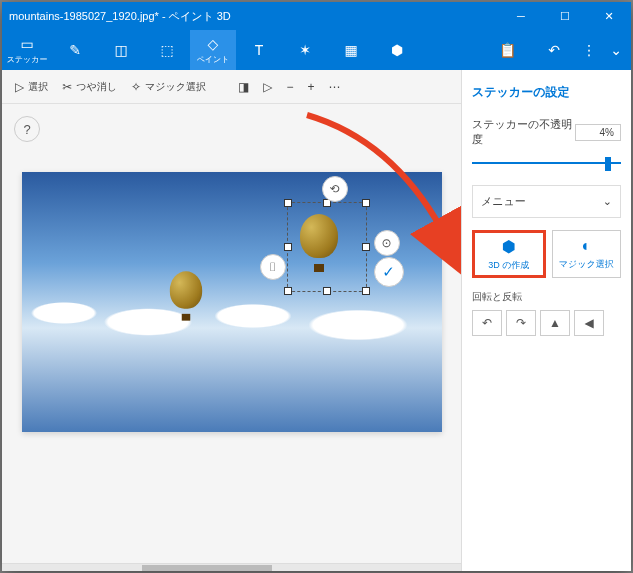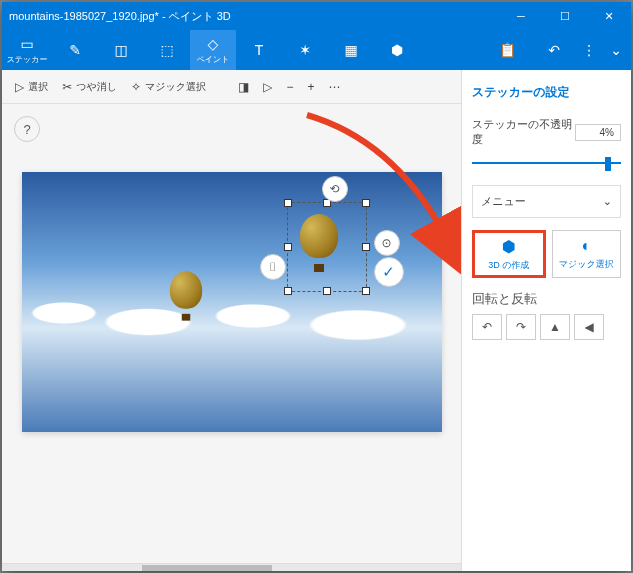--- a/index.html
+++ b/index.html
@@ -50,21 +50,21 @@
   .opacity-row { display: flex; align-items: center; justify-content: space-between; margin-bottom: 6px; }
   .opacity-val { border: 1px solid #ccc; padding: 2px 6px; width: 48px; text-align: right; font-size: 10px; }
   .slider { position: relative; height: 20px; margin-bottom: 12px; }
   .slider-track { position: absolute; left: 0; right: 0; top: 9px; height: 2px; background: #0078d7; }
   .slider-thumb { position: absolute; right: 10px; top: 4px; width: 6px; height: 14px; background: #0078d7; }
   .matte { border: 1px solid #ddd; padding: 8px; display: flex; align-items: center; justify-content: space-between; margin-bottom: 12px; font-size: 11px; }
   .side-btns { display: flex; gap: 6px; margin-bottom: 12px; }
   .side-btn { flex: 1; border: 1px solid #ccc; height: 48px; display: flex; flex-direction: column; align-items: center; justify-content: center; font-size: 9px; gap: 3px; color: #0078d7; }
   .side-btn.hl { border: 3px solid #e74023; }
   .side-btn .bi { font-size: 16px; color: #0078d7; }
-  .rot-label { font-size: 13px; color: #555; margin-bottom: 6px; }
+  .rot-label { font-size: 10px; color: #555; margin-bottom: 6px; }
   .rot-btns { display: flex; gap: 4px; }
   .rot-btn { width: 30px; height: 26px; border: 1px solid #ccc; display: flex; align-items: center; justify-content: center; font-size: 12px; color: #555; }
   .scrollbar { height: 8px; background: #e8e8e8; border-top: 1px solid #ddd; position: relative; }
   .scroll-thumb { position: absolute; left: 140px; width: 130px; top: 1px; height: 6px; background: #bbb; }
 </style>
 </head>
 <body>
 
 <div class="window">
   <div class="titlebar">

